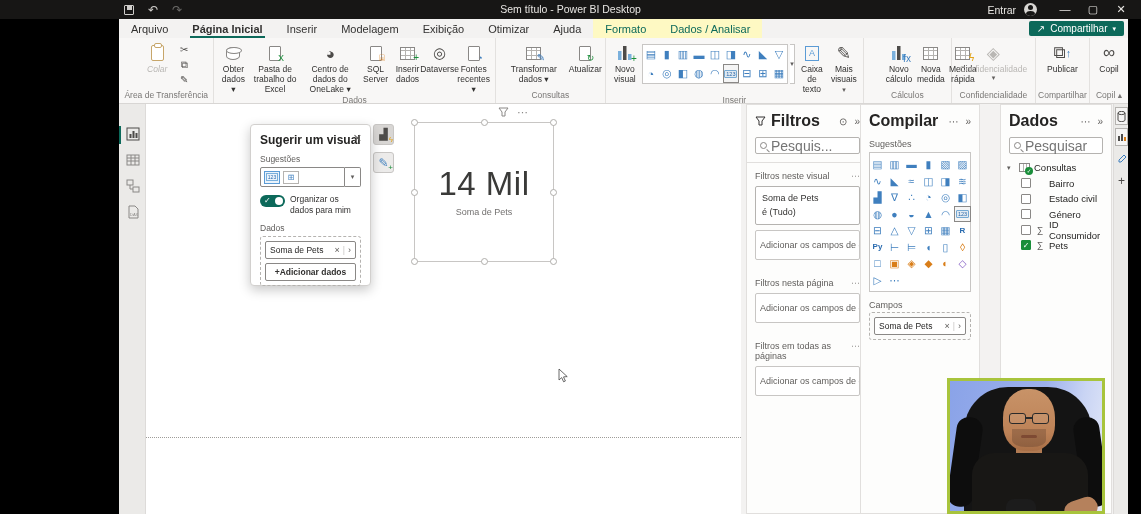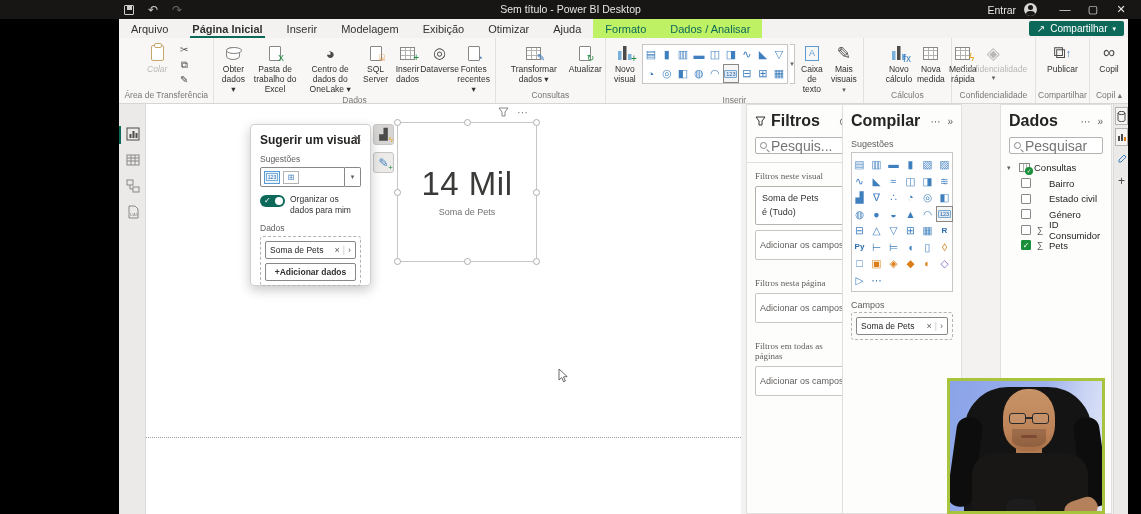--- a/index.html
+++ b/index.html
@@ -23,21 +23,21 @@
   .wbtn { width:28px; height:19px; text-align:center; line-height:19px; font-size:11px; color:#e8e6e3; }
 
   
   .win { position:absolute; left:119px; top:19px; width:1009px; height:495px; background:#f3f2f1; }
 
   
   .tabrow { position:absolute; left:0; top:0; width:1009px; height:19px; background:#f3f2f1; display:flex; align-items:stretch; }
   .tab { padding:0 12px; font-size:11px; color:#323130; display:flex; align-items:center; position:relative; }
   .tab.active { font-weight:bold; }
   .tab.active:after { content:""; position:absolute; left:10px; right:10px; bottom:0; height:2px; background:#0c695a; }
-  .tab.contextual { color:#0c695a; background:#bef264; }
+  .tab.contextual { color:#0c695a; background:#fef9c3; }
   .sharebtn { position:absolute; right:4px; top:2px; height:15px; background:#0c695a; color:#fff; border-radius:2px; font-size:10px; display:flex; align-items:center; gap:5px; padding:0 8px; }
   .share-ic { font-size:10px; }
 
   
   .ribbon { position:absolute; left:0; top:19px; width:1009px; height:66px; background:#f8f7f6; border-bottom:1px solid #d8d6d4; display:flex; }
   .rgroup { position:relative; border-right:1px solid #e3e1df; display:flex; flex-direction:column; }
   .rgroup-body { flex:1; display:flex; align-items:flex-start; padding:3px 4px 0 4px; gap:2px; }
   .rgroup-label { height:13px; font-size:8.5px; color:#797775; text-align:center; line-height:11px; white-space:nowrap; overflow:hidden; }
   .rbtn { display:flex; flex-direction:column; align-items:center; width:auto; min-width:30px; padding:1px 2px; border-radius:2px; }
   .rbtn .ric { height:22px; display:flex; align-items:center; justify-content:center; font-size:17px; color:#4d4b49; }
@@ -75,21 +75,21 @@
   .viewbar { position:absolute; left:0; top:85px; width:27px; height:410px; background:#ebeae8; border-right:1px solid #dddbd9; }
   .vitem { position:absolute; left:6px; width:16px; height:16px; display:flex; align-items:center; justify-content:center; }
   .vitem svg { display:block; }
   .vsel { position:absolute; left:0; width:2px; height:18px; background:#0c695a; }
 
   
   .canvas { position:absolute; left:27px; top:85px; width:595px; height:410px; background:#fff; }
   .pageline { position:absolute; left:0; top:333px; width:595px; border-top:1px dotted #9e9c99; }
 
   
-  .visual { position:absolute; left:251px; top:18px; width:140px; height:140px; border:1px solid #c8c6c4; background:#fff; }
+  .visual { position:absolute; left:268px; top:18px; width:140px; height:140px; border:1px solid #c8c6c4; background:#fff; }
   .hnd { position:absolute; width:7px; height:7px; border:1px solid #b0aeab; border-radius:50%; background:#fff; }
   .vis-value { text-align:center; margin-top:42px; font-size:33px; color:#3a3a38; letter-spacing:0.5px; }
   .vis-cap { text-align:center; margin-top:4px; font-size:9px; color:#737170; }
   .vis-tools { position:absolute; left:352px; top:2px; display:flex; gap:8px; align-items:center; color:#8a8886; }
   .vis-dots { font-size:11px; letter-spacing:1px; color:#8a8886; }
 
   
   .oob { position:absolute; width:21px; height:21px; border:1px solid #c8c6c4; border-radius:3px; background:#e3e1df; display:flex; align-items:center; justify-content:center; font-size:12px; color:#4d4b49; }
   .oob .mini { position:absolute; right:0px; bottom:0px; font-size:8px; line-height:1; }
 
@@ -125,21 +125,21 @@
   .pane-head { display:flex; align-items:center; padding:7px 8px 5px 8px; }
   .pane-title { font-size:16px; font-weight:bold; color:#252423; }
   .pane-head .spacer { flex:1; }
   .phic { color:#605e5c; font-size:10px; margin-left:7px; }
   .searchbox { margin:2px 8px 0 8px; height:17px; border:1px solid #b5b3b0; border-radius:2px; background:#fff; display:flex; align-items:center; padding:0 4px; gap:4px; }
   .searchbox input { border:none; outline:none; width:100%; font-size:14px; color:#323130; font-family:Liberation Sans, sans-serif; background:transparent; }
   .mag { width:7px; height:7px; border:1.2px solid #8a8886; border-radius:50%; position:relative; flex:none; }
   .mag:after { content:""; position:absolute; left:6px; top:6px; width:4px; height:1.2px; background:#8a8886; transform:rotate(45deg); transform-origin:0 0; }
   .fdivider { border-top:1px solid #e1dfdd; margin:8px 0 0 0; }
   .fsection { padding:8px 8px 0 8px; }
-  .fsec-head { display:flex; font-size:9px; color:#605e5c;font-family:Liberation Serif, serif; }
+  .fsec-head { display:flex; font-size:9px; color:#605e5c; }
   .fsec-head .dots { margin-left:auto; color:#8a8886; }
   .fcard { margin-top:5px; border:1px solid #b5b3b0; border-radius:2px; background:#fff; padding:5px 6px; font-size:9px; color:#323130; line-height:1.5; }
   .fadd { margin-top:5px; border:1px solid #c8c6c4; border-radius:2px; background:#fff; padding:9px 4px; font-size:9px; color:#605e5c; text-align:center; white-space:nowrap; overflow:hidden; }
   .funnel-s { display:inline-block; margin-right:5px; }
 
   
   .bsub { font-size:9px; color:#605e5c; padding:4px 8px 2px 8px; }
   .bgal { margin:1px 8px; border:1px solid #c8c6c4; background:#fff; display:grid; grid-template-columns:repeat(6,17px); grid-auto-rows:16.5px; padding:3px 1px; justify-content:center; }
   .bgal .gi { font-size:10.5px; }
   .gi.o { color:#d97e19; } .gi.p { color:#8661c5; } .gi.t { color:#2b6cb0; font-size:8px; font-weight:bold; }
@@ -563,21 +563,21 @@
           <div class="fsection">
             <div class="fsec-head">
               <span>Filtros em todas as páginas</span>
               <span class="dots">⋯</span>
             </div>
             <div class="fadd">Adicionar os campos de da...</div>
           </div>
         </div>
     </div>
 
-    <div class="pane" style="left:723px;width:120px;">
+    <div class="pane" style="left:741px;width:120px;">
       <div class="pane-head">
         <span class="pane-title">Compilar</span>
         <span class="spacer"></span>
         <span class="phic">⋯</span>
         <span class="phic">»</span>
       </div>
       <div class="bsub">Sugestões</div>
       <div class="bgal" id="build-gallery">
           <span class="gi">▤</span>
           <span class="gi">▥</span>

